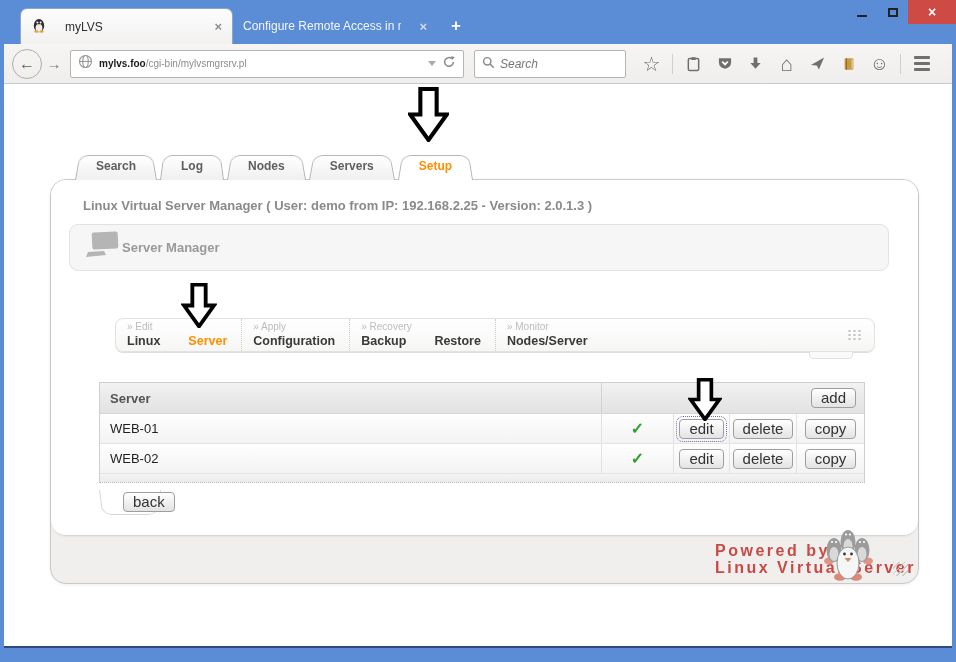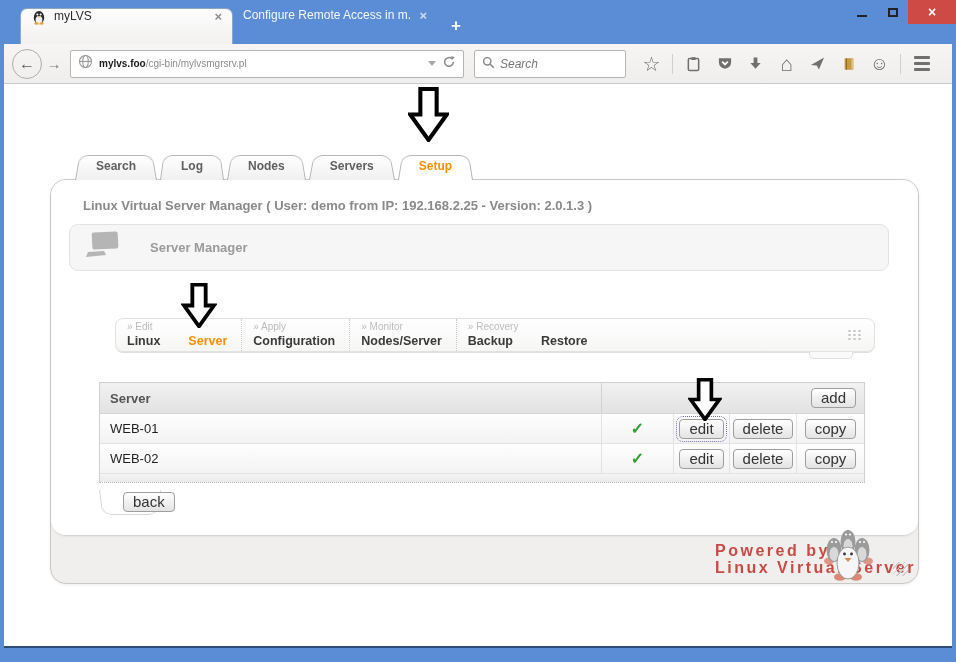--- a/index.html
+++ b/index.html
@@ -5,21 +5,21 @@
   * { box-sizing: border-box; margin: 0; padding: 0; }
   html,body { width:956px; height:662px; }
   body { font-family: "Liberation Sans", sans-serif; background:#fff; }
 
   .window { position:relative; width:956px; height:662px;
             background: var(--titlebar-blue, #5b8cd6); overflow:hidden; }
 
   
   .titlebar { position:absolute; top:0; left:0; right:0; height:44px; }
   .tabstrip { position:absolute; left:20px; bottom:0; height:36px; display:flex; align-items:flex-end; }
-  .btab { height:36px; display:flex; align-items:flex-start; gap:7px; padding:0 10px; width:213px; }
+  .btab { height:36px; display:flex; align-items:center; gap:18px; padding:0 10px; width:213px; }
   .btab.active { background:linear-gradient(#fdfdfd,#f2f1f0); border-radius:7px 7px 0 0;
                  border:1px solid #8ea6c8; border-bottom:none; }
   .btab .t-title { flex:1; font-size:12px; color:#2e2e2e; white-space:nowrap; overflow:hidden; }
   .btab.inactive { width:204px; }
   .btab.inactive .t-title { color:#f3f7fd; }
   .t-close { font-size:13px; font-weight:bold; color:#8e8e8e; cursor:default; }
   .btab.inactive .t-close { color:#d3ddee; }
   .newtab { height:36px; display:flex; align-items:center; padding:0 14px; color:#ffffff;
             font-size:17px; font-weight:bold; }
   .win-controls { position:absolute; top:0; right:0; display:flex; }
@@ -78,21 +78,21 @@
   .panel { position:absolute; left:46px; top:95px; width:869px; height:405px;
            background:#f0efee; border:1px solid #c9c9c9; border-radius:16px;
            box-shadow:0 1px 3px rgba(0,0,0,0.07); z-index:4; }
   .panel-inner { position:absolute; top:0; left:0; right:0; height:356px; background:#fff;
                  border-radius:15px; border-bottom:1px solid #d5d5d5;
                  box-shadow:0 1px 2px rgba(0,0,0,0.05); }
   .app-header { position:absolute; left:32px; top:18px; font-size:13px; font-weight:bold; color:#8a8a8a; }
   .sm-box { position:absolute; left:18px; top:44px; width:820px; height:47px; background:#f6f6f6;
             border:1px solid #e2e2e2; border-radius:9px; display:flex; align-items:center; }
   .sm-icon { margin-left:14px; }
-  .sm-title { margin-left:28px; font-size:13px; font-weight:bold; color:#9a9a9a; }
+  .sm-title { font-size:13px; font-weight:bold; color:#9a9a9a; }
 
   
   .menubar { position:absolute; left:64px; top:138px; width:760px; height:34px;
              background:linear-gradient(#ffffff,#f6f6f5); border:1px solid #e2e2e2;
              border-radius:8px; display:flex; align-items:stretch;
              box-shadow:0 1px 0 #dedede; }
   .mgroup { padding:2px 14px 2px 11px; border-left:1px dotted #cccccc; }
   .mgroup:first-child { border-left:none; }
   .mgroup-label { font-size:10px; color:#bcbcbc; line-height:12px; display:block; }
   .mgroup-items { display:flex; gap:28px; }
@@ -312,30 +312,30 @@
                 <span class="mitem active">Server</span>
               </span>
             </div>
             <div class="mgroup">
               <span class="mgroup-label">» Apply</span>
               <span class="mgroup-items">
                 <span class="mitem">Configuration</span>
               </span>
             </div>
             <div class="mgroup">
-              <span class="mgroup-label">» Monitor</span>
-              <span class="mgroup-items">
-                <span class="mitem">Nodes/Server</span>
-              </span>
-            </div>
-            <div class="mgroup">
               <span class="mgroup-label">» Recovery</span>
               <span class="mgroup-items">
                 <span class="mitem">Backup</span>
                 <span class="mitem">Restore</span>
+              </span>
+            </div>
+            <div class="mgroup">
+              <span class="mgroup-label">» Monitor</span>
+              <span class="mgroup-items">
+                <span class="mitem">Nodes/Server</span>
               </span>
             </div>
             <span class="menu-grip"></span>
           </div>
           <div class="menu-under"></div>
 
           <div class="stable">
             <div class="thead">
               <div class="th-name">Server</div>
               <button class="btn add-btn">add</button>

